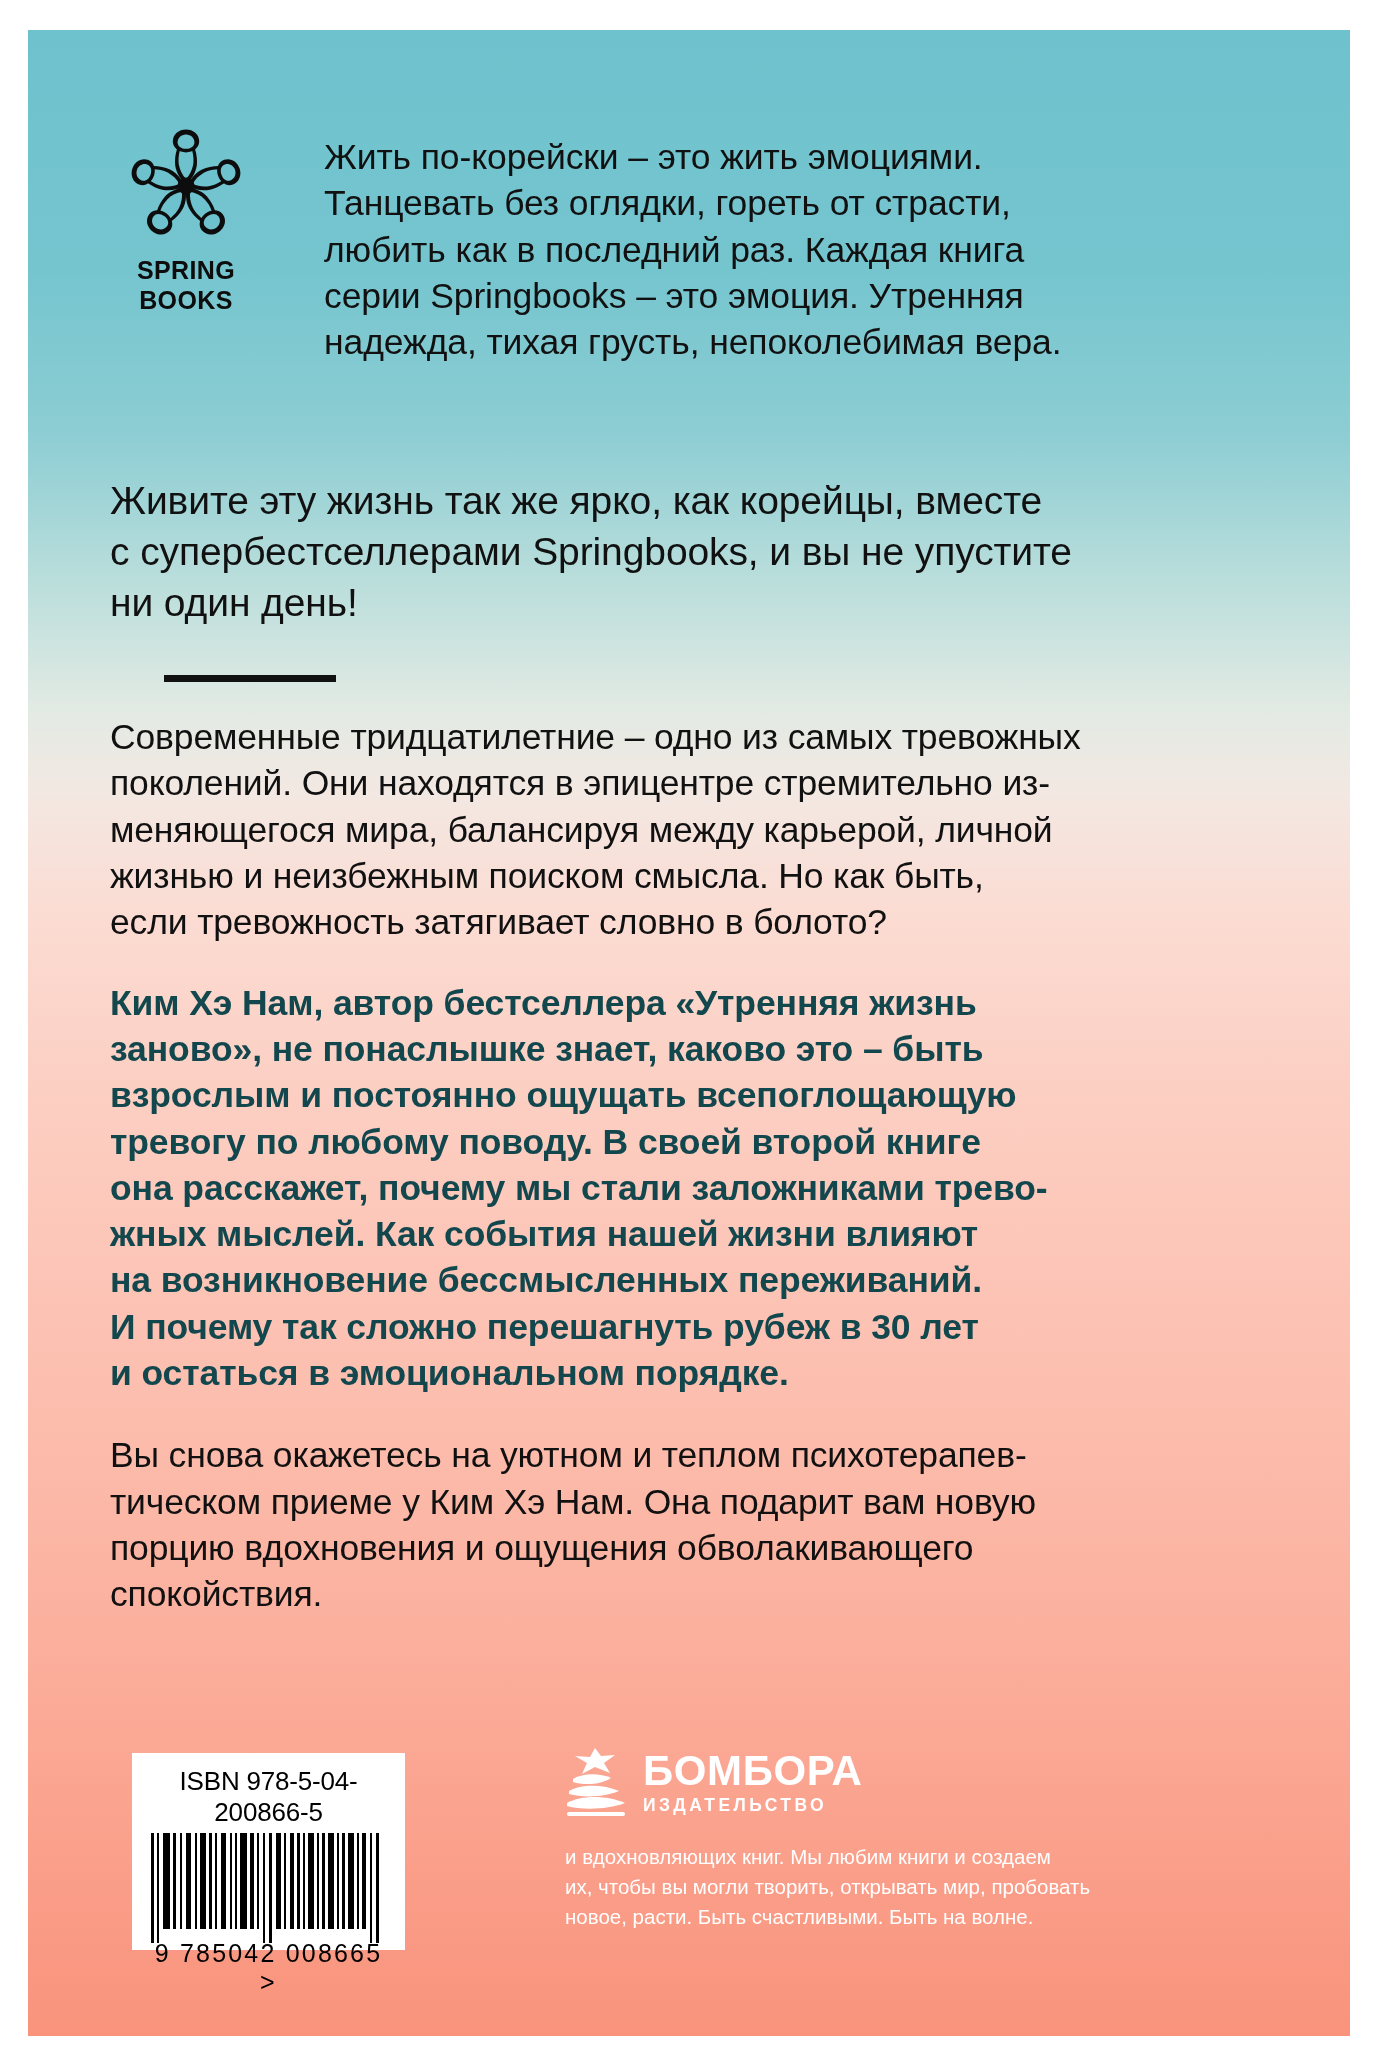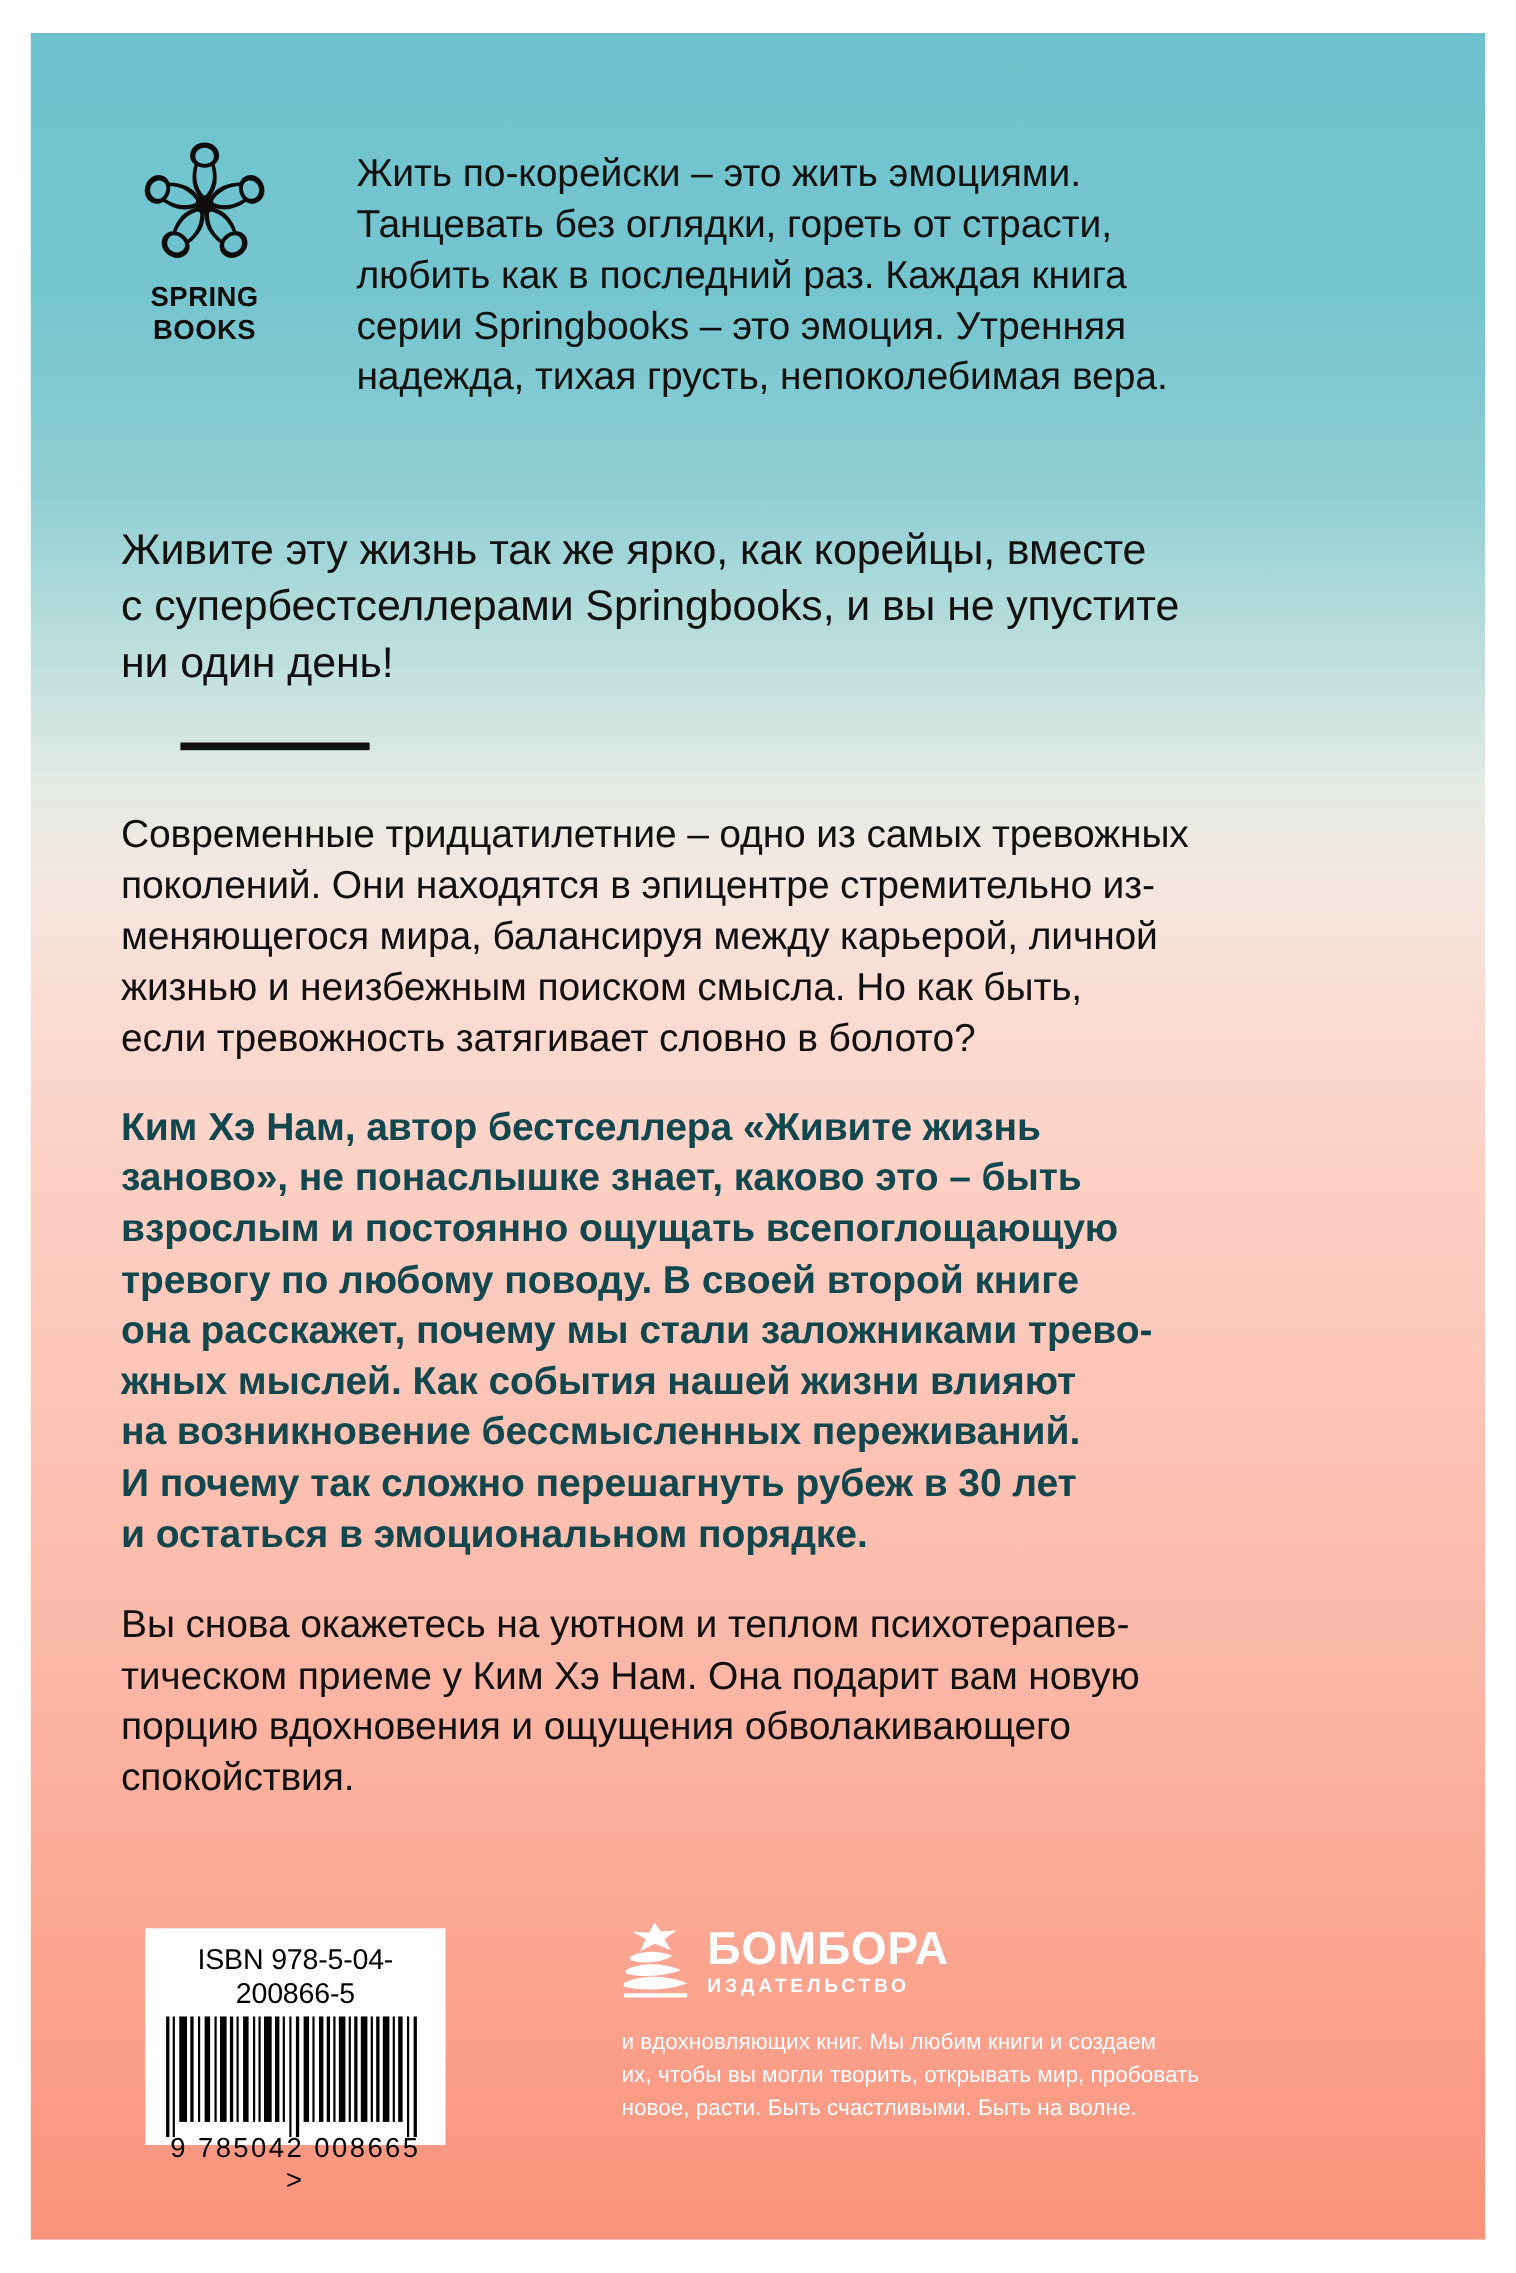--- a/index.html
+++ b/index.html
@@ -99,21 +99,21 @@
     top: 645px;
     width: 172px;
     height: 7px;
     background: #111111;
   }
 
   
   .body-block {
     position: absolute;
     left: 82px;
-    top: 705px;
+    top: 684px;
     width: 1218px;
   }
   .body-block p {
     margin: 0 0 34px 0;
     font-size: 35.5px;
     line-height: 1.305;
     color: #111111;
     letter-spacing: -0.15px;
   }
   .body-block p.accent {
@@ -247,21 +247,21 @@
 
   <div class="body-block">
     <p>
       <span>Современные тридцатилетние – одно из самых тревожных</span><br>
       <span>поколений. Они находятся в эпицентре стремительно из-</span><br>
       <span>меняющегося мира, балансируя между карьерой, личной</span><br>
       <span>жизнью и неизбежным поиском смысла. Но как быть,</span><br>
       <span>если тревожность затягивает словно в болото?</span>
     </p>
     <p class="accent">
-      <span>Ким Хэ Нам, автор бестселлера «Живите жизнь</span><br>
+      <span>Ким Хэ Нам, автор бестселлера «Утренняя жизнь</span><br>
       <span>заново», не понаслышке знает, каково это – быть</span><br>
       <span>взрослым и постоянно ощущать всепоглощающую</span><br>
       <span>тревогу по любому поводу. В своей второй книге</span><br>
       <span>она расскажет, почему мы стали заложниками трево-</span><br>
       <span>жных мыслей. Как события нашей жизни влияют</span><br>
       <span>на возникновение бессмысленных переживаний.</span><br>
       <span>И почему так сложно перешагнуть рубеж в 30 лет</span><br>
       <span>и остаться в эмоциональном порядке.</span>
     </p>
     <p>

